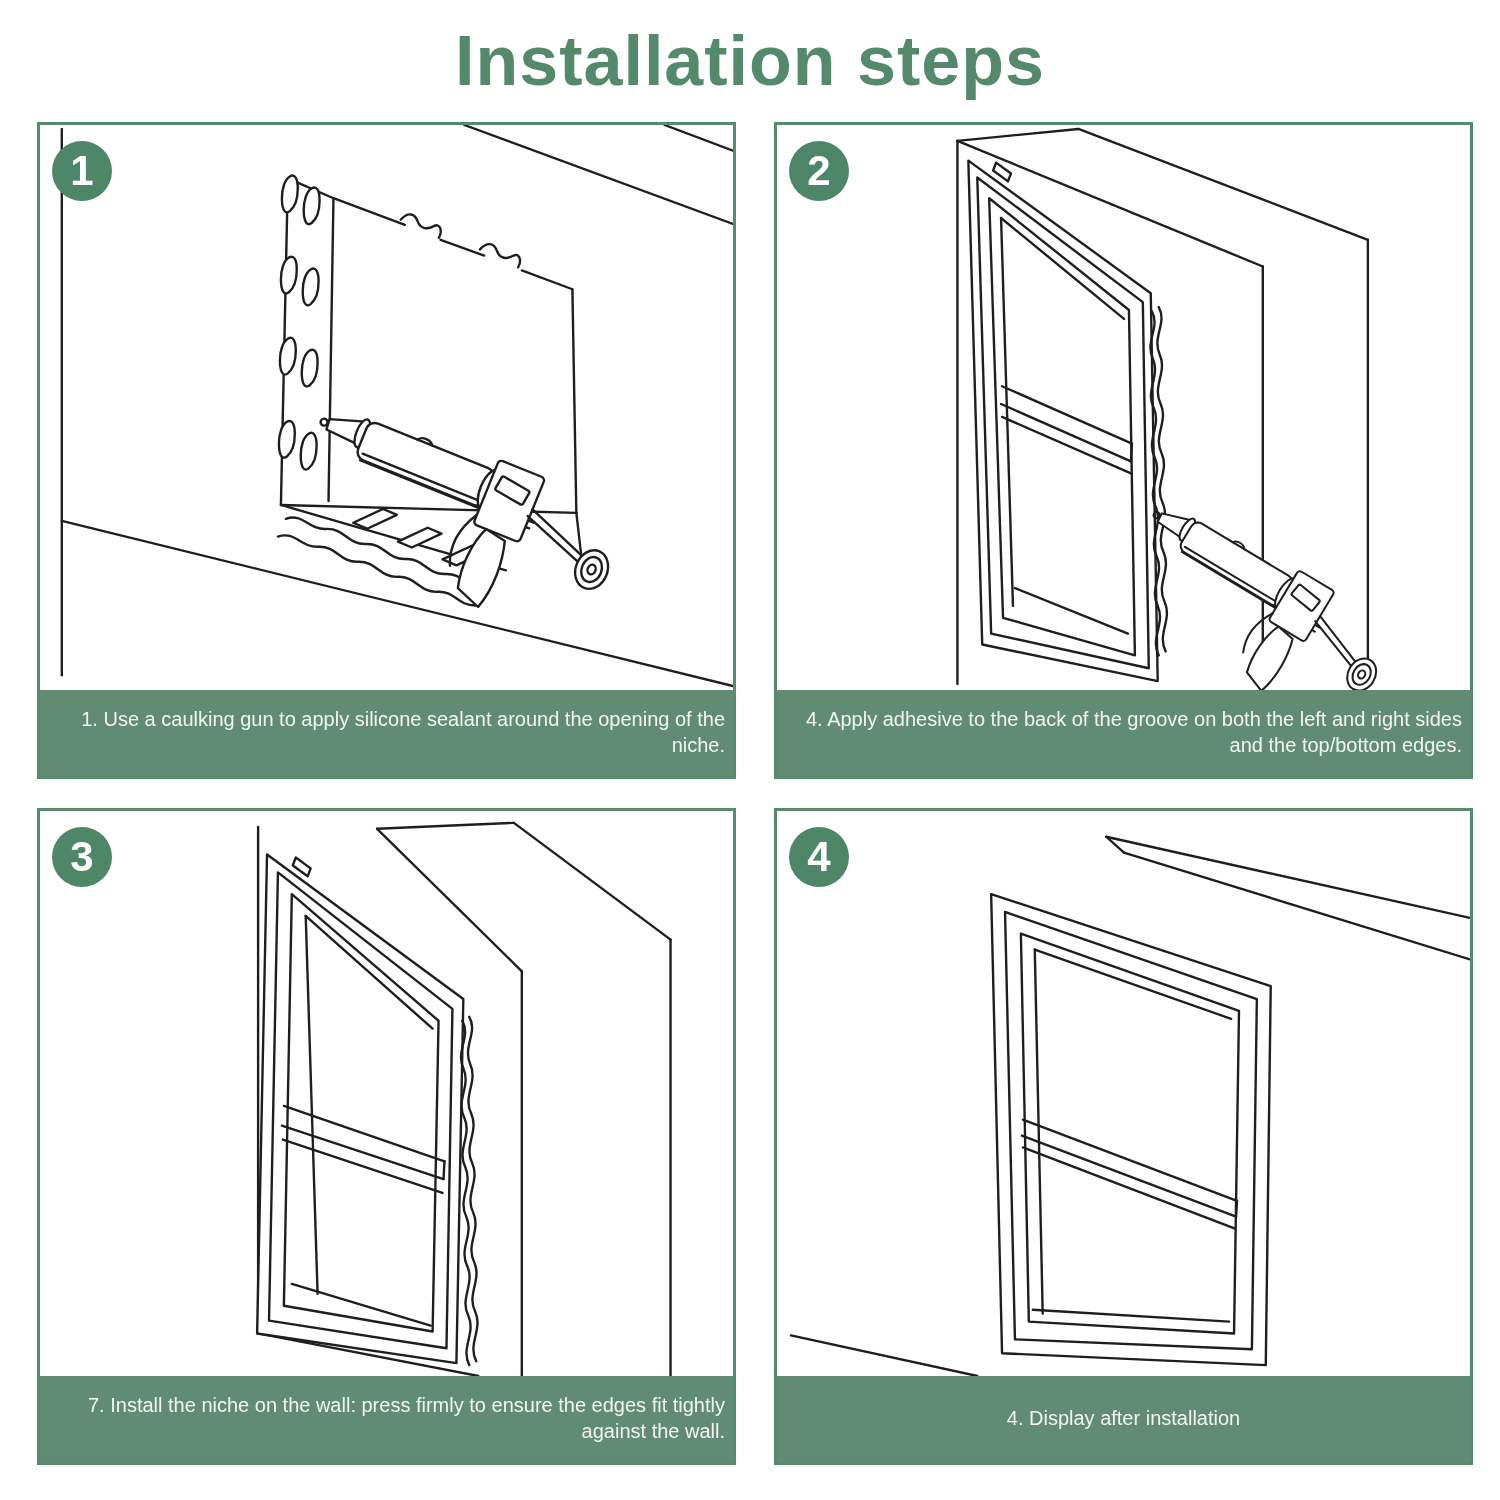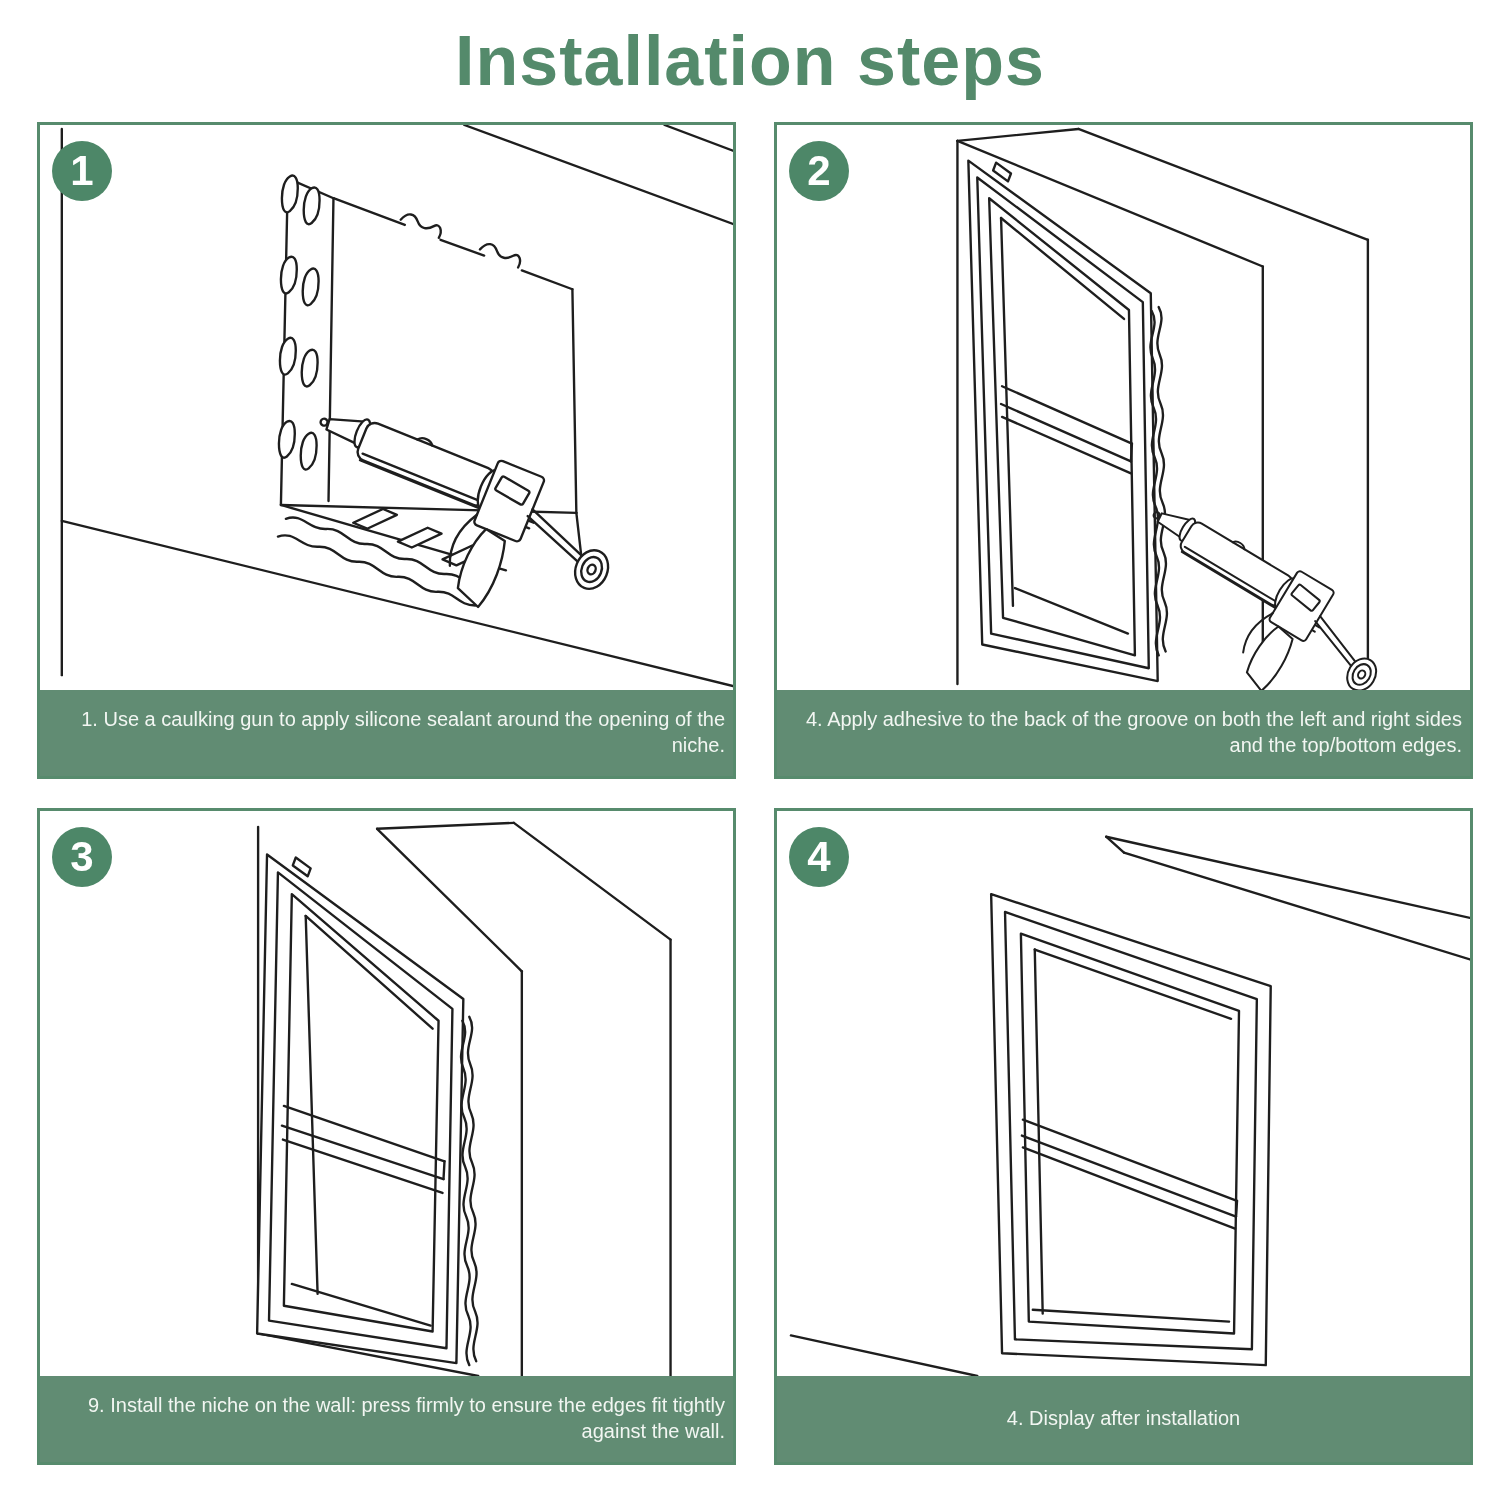--- a/index.html
+++ b/index.html
@@ -166,21 +166,21 @@
           <path d="M246 298 L408 354"></path>
           <path d="M244 318 L407 372"></path>
           <path d="M245 332 L406 386"></path>
           <path d="M408 354 L407 372"></path>
           <path d="M254 478 L394 520"></path>
 
           <use href="#beadV" transform="translate(426,212)"></use>
           <use href="#beadV" transform="translate(433,208)"></use>
         </svg>
       </div>
-      <div class="caption">9. Install the niche on the wall: press firmly to ensure the edges fit tightly against the wall.</div>
+      <div class="caption">7. Install the niche on the wall: press firmly to ensure the edges fit tightly against the wall.</div>
     </div>
 
     <div class="panel">
       <div class="badge">4</div>
       <div class="art">
         <svg viewBox="0 0 699 571" preserveAspectRatio="none">
 
           <path d="M332 26 L699 108"></path>
           <path d="M350 42 L699 150"></path>
           <path d="M332 26 L350 42"></path>

